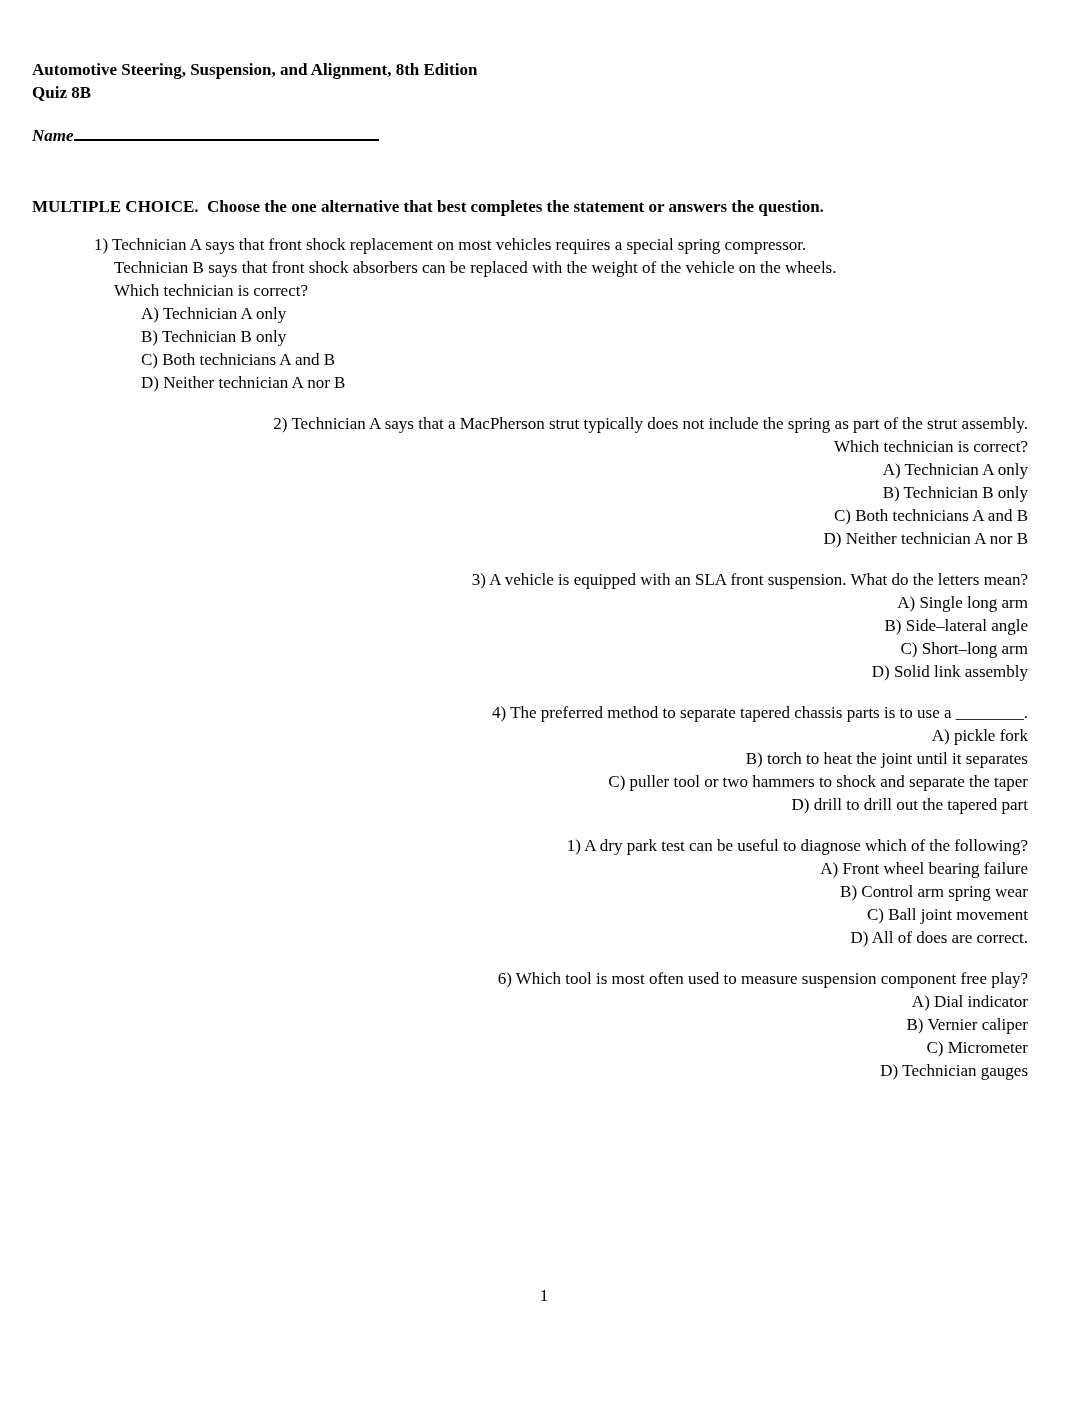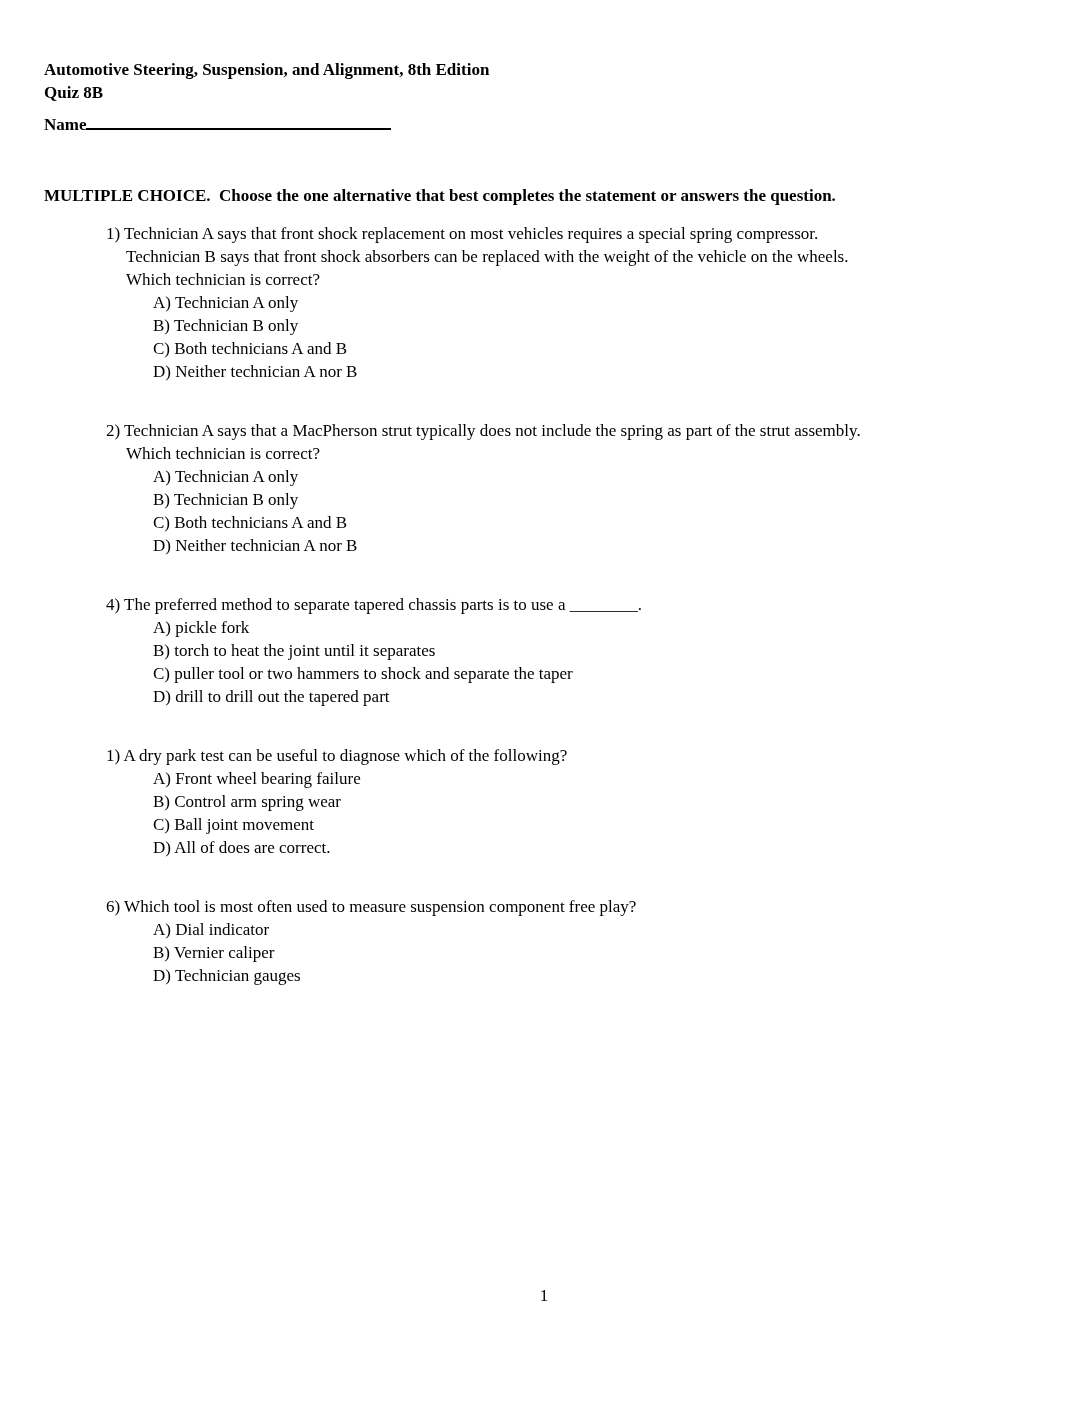--- a/index.html
+++ b/index.html
@@ -7,36 +7,36 @@
   body {
     width: 1088px;
     height: 1408px;
     position: relative;
     overflow: hidden;
     font-family: "Liberation Serif", "DejaVu Serif", serif;
     font-size: 17px;
     line-height: 23px;
     color: #000000;
   }
-  .page { padding: 58px 60px 0 44px; }
+  .page { padding: 58px 60px 0 32px; }
   .doc-header { font-weight: bold; }
-  .name-row { margin-top: 9px; font-weight: bold; }
+  .name-row { margin-top: 20px; font-weight: bold; font-style: italic; }
   .name-line {
     display: inline-block;
     width: 305px;
     border-bottom: 2px solid #000;
     height: 15px;
   }
   .instructions {
     margin-top: 48px;
     font-weight: bold;
     white-space: pre-wrap;
   }
   .questions { margin-top: 15px; }
-  .question + .question { margin-top: 36px; }
+  .question + .question { margin-top: 18px; text-align: right; }
   .stem-first { padding-left: 62px; white-space: nowrap; }
   .stem-cont  { padding-left: 82px; white-space: nowrap; }
   .choice     { padding-left: 109px; white-space: nowrap; }
   .page-number {
     position: absolute;
     top: 1284px;
     left: 0;
     width: 100%;
     text-align: center;
   }
@@ -68,35 +68,43 @@
       </div>
       <div class="question">
         <div class="stem-first">2) Technician A says that a MacPherson strut typically does not include the spring as part of the strut assembly.</div>
         <div class="stem-cont">Which technician is correct?</div>
         <div class="choice">A) Technician A only</div>
         <div class="choice">B) Technician B only</div>
         <div class="choice">C) Both technicians A and B</div>
         <div class="choice">D) Neither technician A nor B</div>
       </div>
       <div class="question">
+        <div class="stem-first">3) A vehicle is equipped with an SLA front suspension. What do the letters mean?</div>
+        <div class="choice">A) Single long arm</div>
+        <div class="choice">B) Side–lateral angle</div>
+        <div class="choice">C) Short–long arm</div>
+        <div class="choice">D) Solid link assembly</div>
+      </div>
+      <div class="question">
         <div class="stem-first">4) The preferred method to separate tapered chassis parts is to use a ________.</div>
         <div class="choice">A) pickle fork</div>
         <div class="choice">B) torch to heat the joint until it separates</div>
         <div class="choice">C) puller tool or two hammers to shock and separate the taper</div>
         <div class="choice">D) drill to drill out the tapered part</div>
       </div>
       <div class="question">
         <div class="stem-first">1) A dry park test can be useful to diagnose which of the following?</div>
         <div class="choice">A) Front wheel bearing failure</div>
         <div class="choice">B) Control arm spring wear</div>
         <div class="choice">C) Ball joint movement</div>
         <div class="choice">D) All of does are correct.</div>
       </div>
       <div class="question">
         <div class="stem-first">6) Which tool is most often used to measure suspension component free play?</div>
         <div class="choice">A) Dial indicator</div>
         <div class="choice">B) Vernier caliper</div>
+        <div class="choice">C) Micrometer</div>
         <div class="choice">D) Technician gauges</div>
       </div>
     </div>
 </div>
 
 <div class="page-number">1</div>
 
 </body></html>

